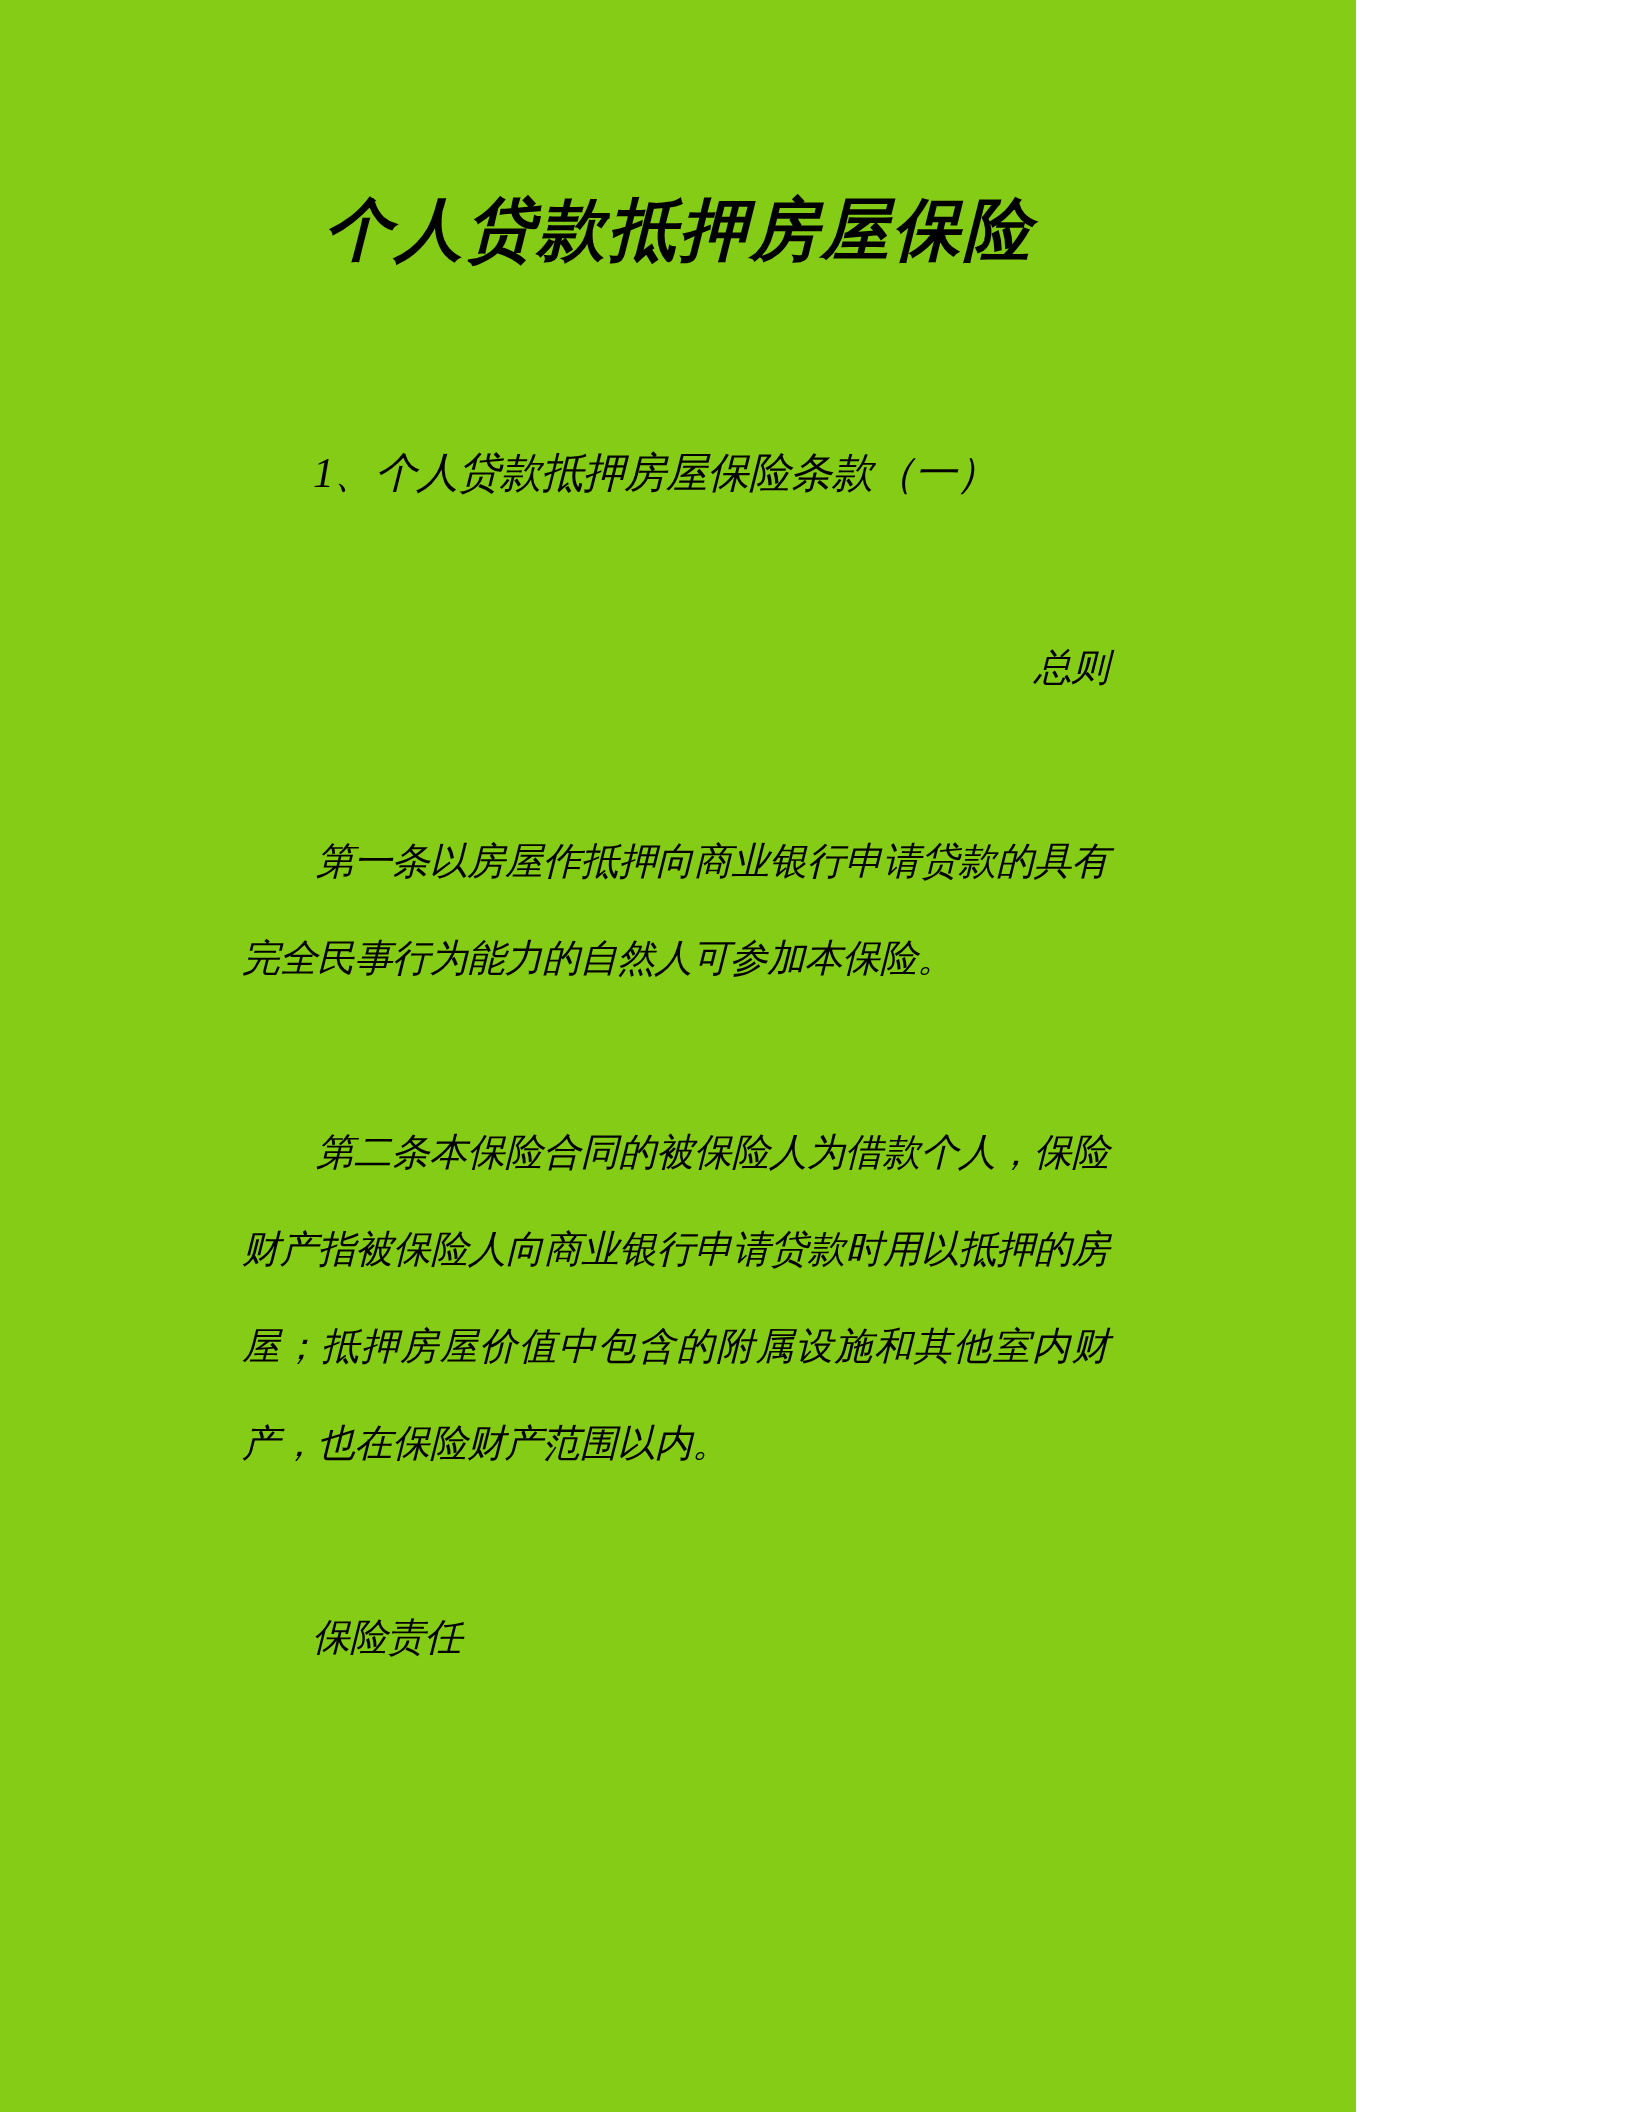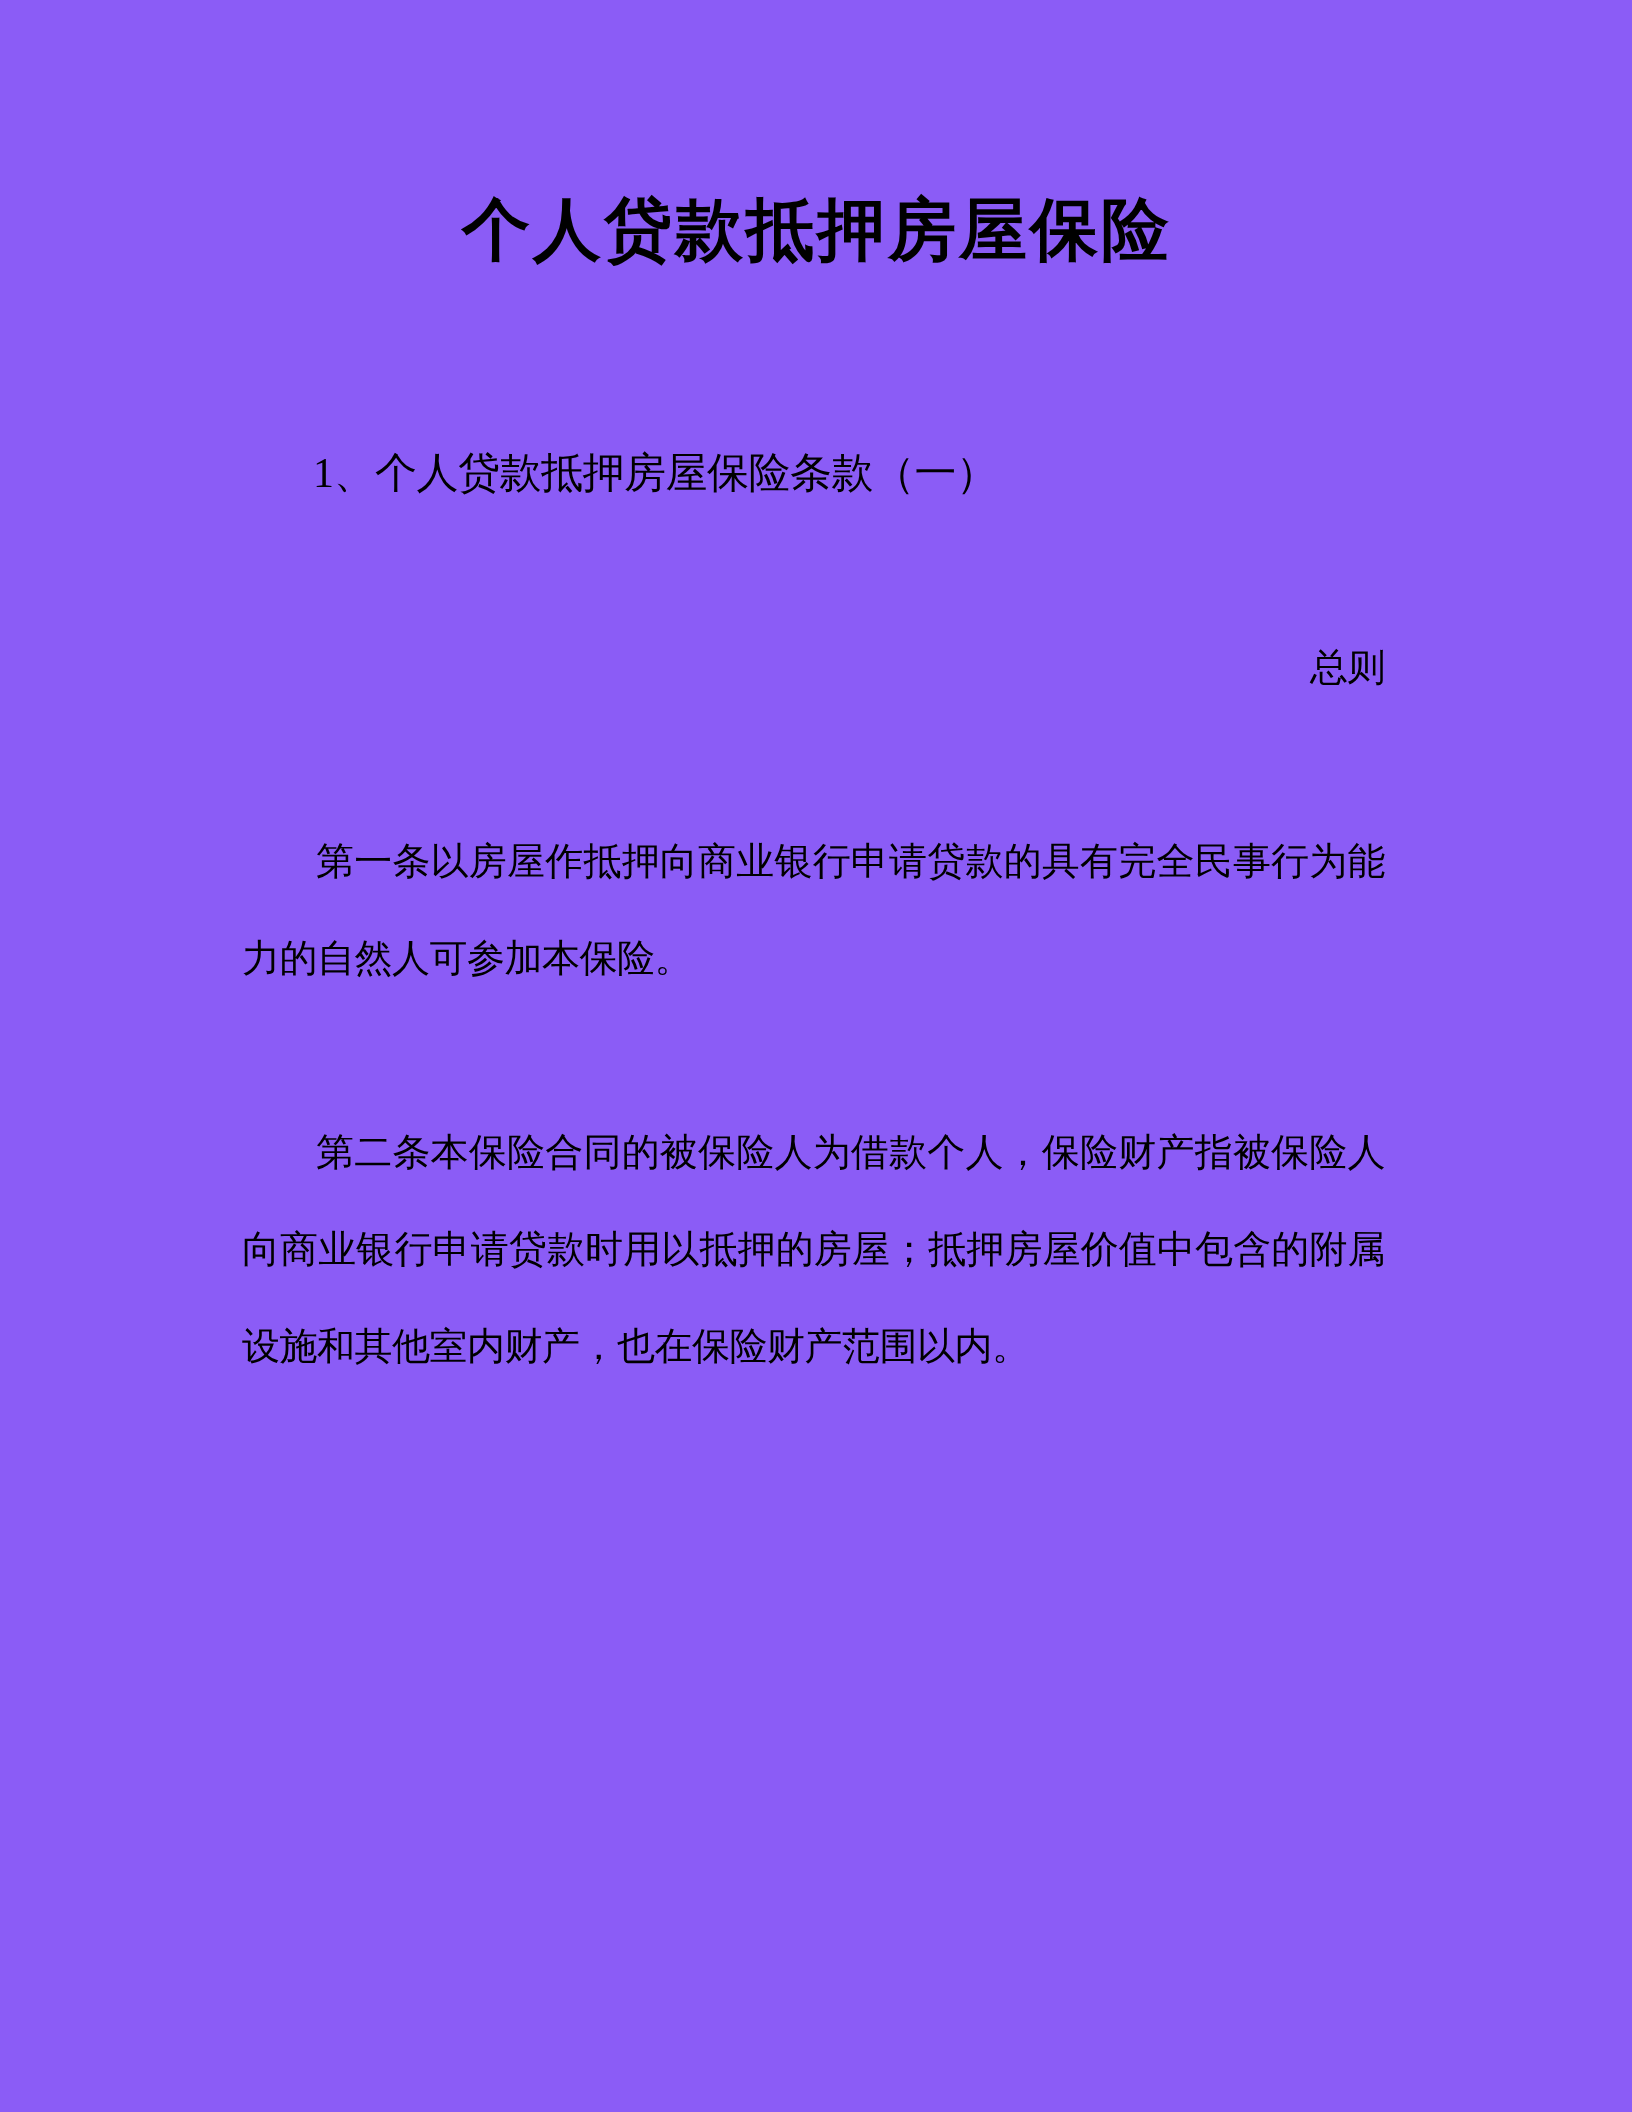--- a/index.html
+++ b/index.html
@@ -3,27 +3,28 @@
 <meta charset="utf-8">
 <style>
   html, body {
     margin: 0;
     padding: 0;
     background: #ffffff;
   }
   .page {
     position: relative;
     box-sizing: border-box;
-    width: 1632px;
+    width: 1356px;
     height: 2112px;
-    background: #8b5cf6;
+    background: #84cc16;
     color: #000000;
     padding: 186px 240px 0 242px;
     font-family: "Liberation Serif", serif;
     overflow: hidden;
+    font-style: italic;
   }
   .doc-title {
     margin: 0;
     font-family: "Liberation Sans", sans-serif;
     font-weight: bold;
     font-size: 68px;
     line-height: 86px;
     letter-spacing: 3px;
     text-align: center;
     white-space: nowrap;
@@ -62,14 +63,15 @@
 
   <p class="sec list-heading">1、个人贷款抵押房屋保险条款（一）</p>
 
   <p class="sec sub-deep">总则</p>
 
   <p class="sec body-para">第一条以房屋作抵押向商业银行申请贷款的具有完全民事行为能力的自然人可参加本保险。</p>
 
   <p class="sec body-para">第二条本保险合同的被保险人为借款个人，保险财产指被保险人向商业银行申请贷款时用以抵押的房屋；抵押房屋价值中包含的附属设施和其他室内财产，也在保险财产范围以内。</p>
 
 
+  <p class="sec sub">保险责任</p>
 
 </div>
 
 </body></html>

